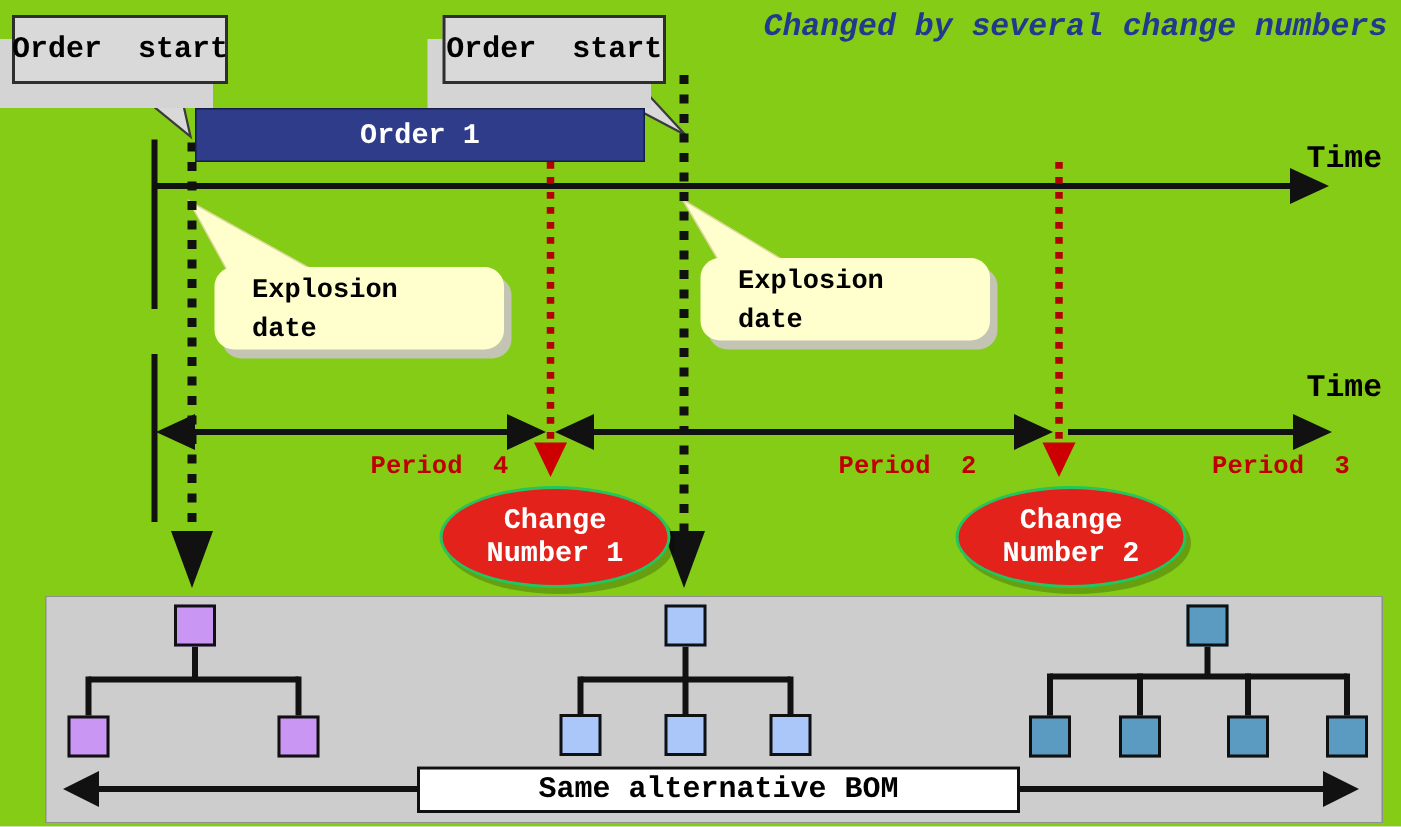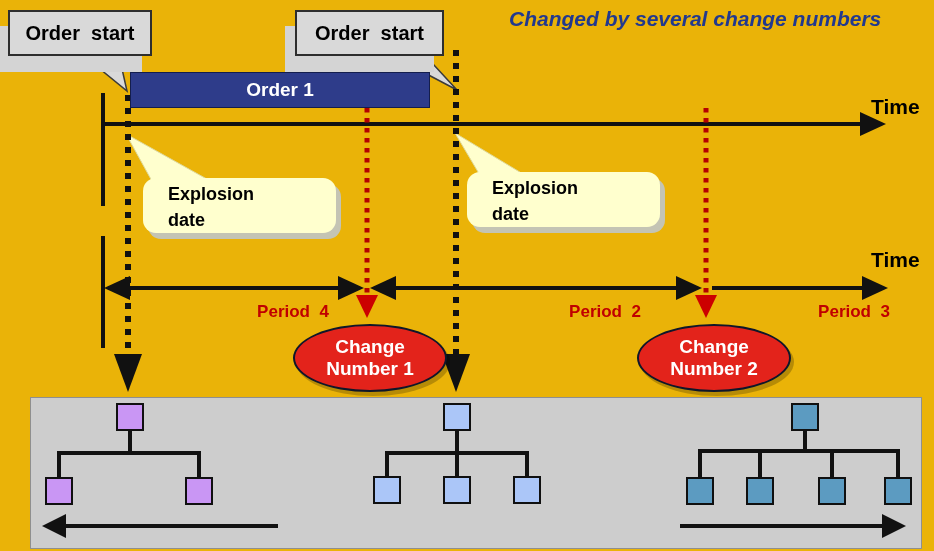--- a/index.html
+++ b/index.html
@@ -1,18 +1,18 @@
 <!DOCTYPE html>
 <html><head>
 <meta charset="utf-8">
 <style>
   html,body{margin:0;padding:0;background:#fff;}
   #stage{
     position:relative;width:934px;height:551px;overflow:hidden;
-    font-family:Liberation Sans, sans-serif;background:#eab308;
+    font-family:Liberation Mono, monospace;background:#84cc16;
   }
   .abs{position:absolute;}
   .pre{white-space:pre;}
   
   #bom-panel{
     left:30px;top:397px;width:890px;height:150px;
     background:#CDCDCD;border:1px solid #8F8F8F;z-index:0;
   }
   
   #lines{left:0;top:0;z-index:1;pointer-events:none;}
@@ -43,21 +43,21 @@
   }
   
   .time-label{font-weight:bold;font-size:21px;color:#000;z-index:2;}
   
   .period-label{
     width:116px;text-align:center;color:#C00000;
     font-weight:bold;font-size:17px;z-index:2;
   }
   
   .change-ellipse{
-    width:150px;height:64px;background:#E3231B;border:2px solid #0f172a;
+    width:150px;height:64px;background:#E3231B;border:2px solid #22c55e;
     border-radius:50%;box-shadow:3px 4px 0 rgba(0,0,0,0.22);
     display:flex;flex-direction:column;align-items:center;justify-content:center;
     color:#fff;font-weight:bold;font-size:19px;line-height:22px;z-index:2;
   }
   
   .bom-square{width:28px;height:28px;border:2px solid #101010;box-sizing:border-box;z-index:2;}
   .bom-l1{background:#C996F4;}
   .bom-l2{background:#ABC6F8;}
   .bom-l3{background:#5C9BC1;}
   
@@ -200,14 +200,15 @@
   <div class="abs bom-square bom-l2" style="left:373px;top:476px;"></div>
   <div class="abs bom-square bom-l2" style="left:443px;top:476px;"></div>
   <div class="abs bom-square bom-l2" style="left:513px;top:476px;"></div>
 
   <div class="abs bom-square bom-l3" style="left:791px;top:403px;"></div>
   <div class="abs bom-square bom-l3" style="left:686px;top:477px;"></div>
   <div class="abs bom-square bom-l3" style="left:746px;top:477px;"></div>
   <div class="abs bom-square bom-l3" style="left:818px;top:477px;"></div>
   <div class="abs bom-square bom-l3" style="left:884px;top:477px;"></div>
 
+  <div id="same-bom-box" class="abs">Same alternative BOM</div>
 
 </div>
 
 </body></html>

